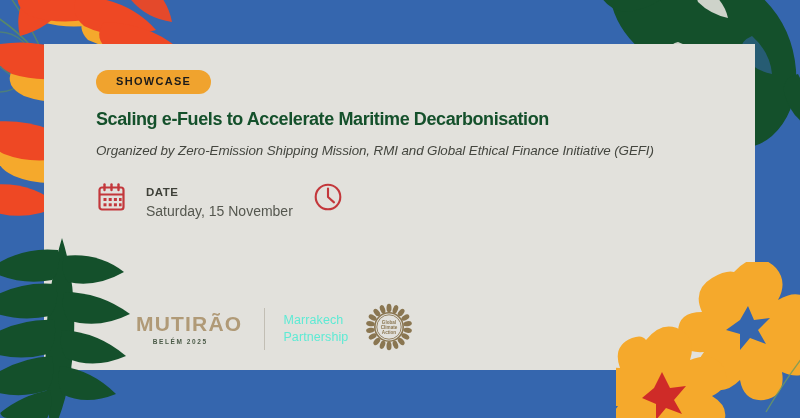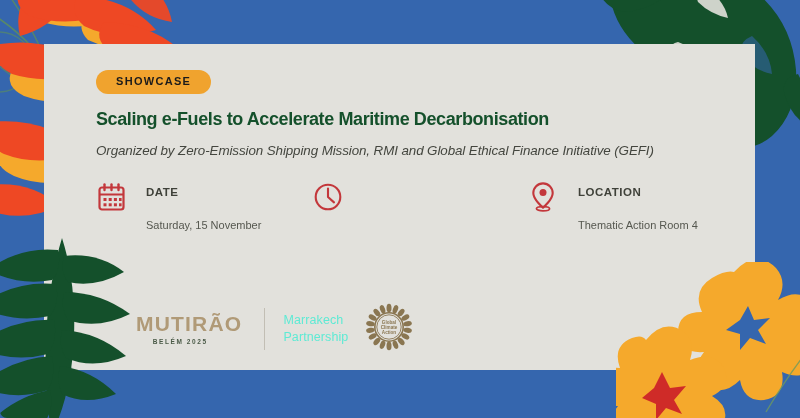--- a/index.html
+++ b/index.html
@@ -68,22 +68,22 @@
   .detail .txt { padding-top:1px; }
   .d-label {
     color:#3f4139;
     font-size:11.5px;
     font-weight:bold;
     letter-spacing:0.5px;
     line-height:1.15;
   }
   .d-value {
     color:#55574f;
-    font-size:11px;
-    margin-top:19px;
+    font-size:14px;
+    margin-top:3px;
     line-height:1.2;
     white-space:nowrap;
   }
 
   
   .logos { position:absolute; left:118px; top:302px; display:flex; align-items:center; z-index:7; }
   .logo-cop { text-align:center; line-height:1; }
   .logo-mut {
     font-size:21px; font-weight:bold; letter-spacing:1.2px;
     color:#b09a77;
@@ -240,34 +240,20 @@
 
         <div class="detail d-time">
           <span class="ico">
             <svg width="28" height="28" viewBox="0 0 28 28">
               <circle cx="14" cy="14" r="12.3" fill="none" stroke="#c3373b" stroke-width="2.1"></circle>
               <path d="M14 5.6 V14 L20 19.4" fill="none" stroke="#c3373b" stroke-width="2.1" stroke-linecap="round" stroke-linejoin="round"></path>
             </svg>
           </span>
         </div>
 
-        <div class="detail d-loc">
-          <span class="ico">
-            <svg width="24" height="30" viewBox="0 0 24 30">
-              <path d="M12 1.4 C6.6 1.4 2.3 5.7 2.3 11 C2.3 17.6 12 25.6 12 25.6
-                       C12 25.6 21.7 17.6 21.7 11 C21.7 5.7 17.4 1.4 12 1.4Z" fill="none" stroke="#c3373b" stroke-width="2.1"></path>
-              <circle cx="12" cy="10.6" r="3.5" fill="#c3373b"></circle>
-              <ellipse cx="12" cy="26.7" rx="6.6" ry="2.1" fill="none" stroke="#c3373b" stroke-width="1.7"></ellipse>
-            </svg>
-          </span>
-          <span class="txt">
-            <span class="d-label">LOCATION</span>
-            <span class="d-value" style="display:block">Thematic Action Room 4</span>
-          </span>
-        </div>
 
       </div>
     </div>
   </div>
 
   <div class="logos">
 
     <div class="logo-cop">
       <div class="logo-mut">MUTIRÃO</div>
       <div class="logo-belem">BELÉM 2025</div>

